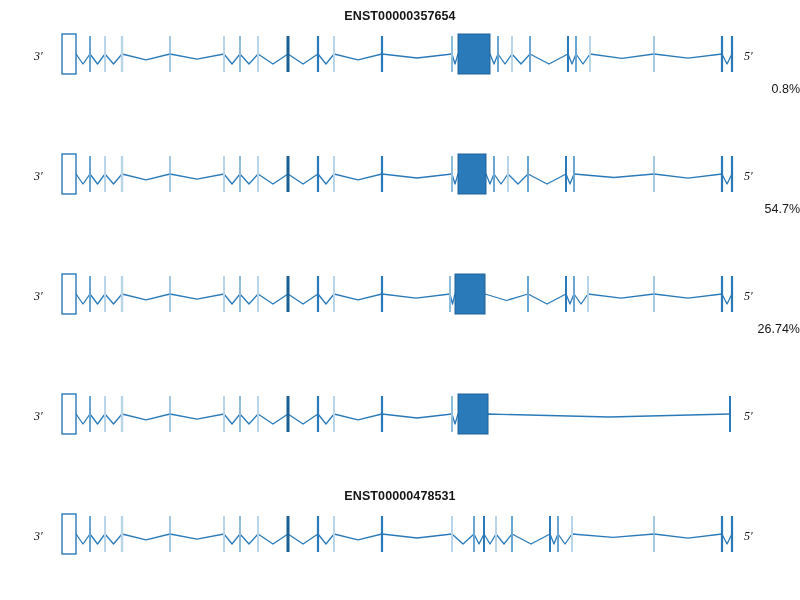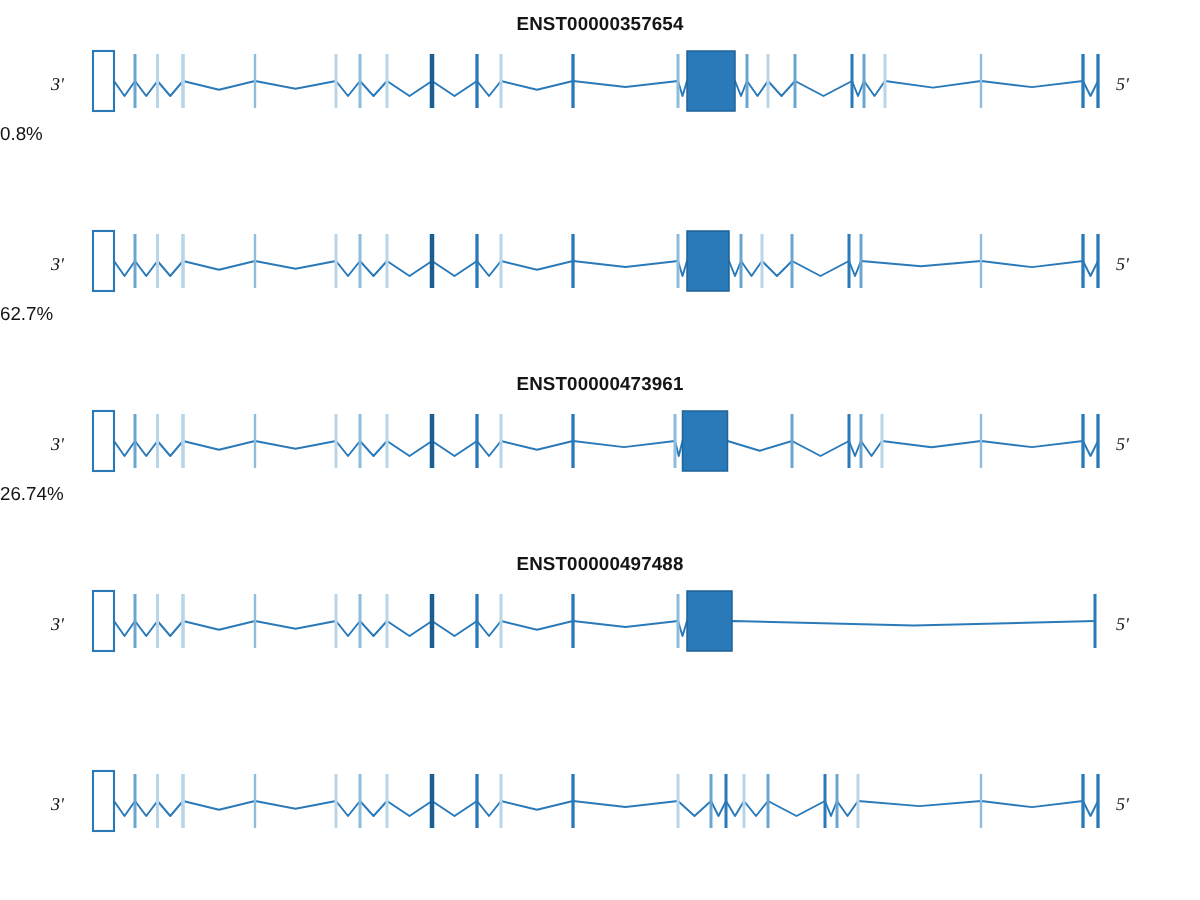--- a/index.html
+++ b/index.html
@@ -34,21 +34,21 @@
     font-size: 12.5px;
     font-weight: 600;
     letter-spacing: 0.1px;
     color: #151515;
   }
   .transcript-pct {
     position: absolute;
     left: 0;
     top: 82px;
     width: 800px;
-    text-align: left;
+    text-align: right;
     font-size: 12.5px;
     font-weight: 400;
     color: #151515;
   }
   .end-label {
     position: absolute;
     top: 49px;
     font-size: 12px;
     font-style: italic;
     font-family: "Liberation Serif", "DejaVu Serif", serif;
@@ -128,24 +128,23 @@
           <rect x="527.00" y="8" width="2" height="36" fill="#6ba6d2"></rect>
           <rect x="565.00" y="8" width="2" height="36" fill="#2a7ab9"></rect>
           <rect x="573.00" y="8" width="2" height="36" fill="#6ba6d2"></rect>
           <rect x="653.20" y="8" width="1.6" height="36" fill="#8dbcdd"></rect>
           <rect x="720.90" y="8" width="2.2" height="36" fill="#2a7ab9"></rect>
           <rect x="730.90" y="8" width="2.2" height="36" fill="#2a7ab9"></rect>
           <rect x="62" y="6" width="14" height="40" fill="#ffffff" stroke="#2a7ab9" stroke-width="1.4"></rect>
           <rect x="458" y="6" width="28" height="40" fill="#2a7ab9" stroke="#1f6399" stroke-width="1"></rect>
         </svg>
       </div>
-      <div class="transcript-pct">62.7%</div>
-    </div>
-    <div class="transcript-row">
-      <div class="transcript-title">ENST00000473961</div>
+      <div class="transcript-pct">54.7%</div>
+    </div>
+    <div class="transcript-row">
       <div class="end-label left">3'</div>
       <div class="end-label right">5'</div>
       <div class="track">
         <svg width="800" height="52" viewBox="0 0 800 52">
           <path d="M 76.0 26 L 83.0 36.0 L 90.0 26 L 97.5 36.0 L 105.0 26 L 113.5 36.0 L 122.0 26 L 146.0 31.8 L 170.0 26 L 197.0 31.2 L 224.0 26 L 232.0 36.0 L 240.0 26 L 249.0 36.0 L 258.0 26 L 273.0 36.0 L 288.0 26 L 303.0 36.0 L 318.0 26 L 326.0 36.0 L 334.0 26 L 358.0 31.8 L 382.0 26 L 416.0 30.1 L 450.0 26 L 452.5 36.0 L 455.0 26 L 470.0 36.0 L 485.0 26 L 506.5 32.5 L 528.0 26 L 547.0 36.0 L 566.0 26 L 570.0 36.0 L 574.0 26 L 581.0 36.0 L 588.0 26 L 621.0 30.2 L 654.0 26 L 688.0 30.1 L 722.0 26 L 727.0 36.0 L 732.0 26" fill="none" stroke="#2a7ab9" stroke-width="1.3" stroke-linejoin="round"></path>
           <rect x="89.00" y="8" width="2" height="36" fill="#6ba6d2"></rect>
           <rect x="104.00" y="8" width="2" height="36" fill="#b9d5ea"></rect>
           <rect x="120.80" y="8" width="2.4" height="36" fill="#b9d5ea"></rect>
           <rect x="169.20" y="8" width="1.6" height="36" fill="#8dbcdd"></rect>
           <rect x="223.00" y="8" width="2" height="36" fill="#b9d5ea"></rect>
@@ -163,21 +162,20 @@
           <rect x="653.20" y="8" width="1.6" height="36" fill="#8dbcdd"></rect>
           <rect x="720.90" y="8" width="2.2" height="36" fill="#2a7ab9"></rect>
           <rect x="730.90" y="8" width="2.2" height="36" fill="#2a7ab9"></rect>
           <rect x="62" y="6" width="14" height="40" fill="#ffffff" stroke="#2a7ab9" stroke-width="1.4"></rect>
           <rect x="455" y="6" width="30" height="40" fill="#2a7ab9" stroke="#1f6399" stroke-width="1"></rect>
         </svg>
       </div>
       <div class="transcript-pct">26.74%</div>
     </div>
     <div class="transcript-row">
-      <div class="transcript-title">ENST00000497488</div>
       <div class="end-label left">3'</div>
       <div class="end-label right">5'</div>
       <div class="track">
         <svg width="800" height="52" viewBox="0 0 800 52">
           <path d="M 76.0 26 L 83.0 36.0 L 90.0 26 L 97.5 36.0 L 105.0 26 L 113.5 36.0 L 122.0 26 L 146.0 31.8 L 170.0 26 L 197.0 31.2 L 224.0 26 L 232.0 36.0 L 240.0 26 L 249.0 36.0 L 258.0 26 L 273.0 36.0 L 288.0 26 L 303.0 36.0 L 318.0 26 L 326.0 36.0 L 334.0 26 L 358.0 31.8 L 382.0 26 L 417.0 30.0 L 452.0 26 L 455.0 36.0 L 458.0 26 L 473.0 36.0 L 488.0 26 L 609.0 29.0 L 730.0 26" fill="none" stroke="#2a7ab9" stroke-width="1.3" stroke-linejoin="round"></path>
           <rect x="89.00" y="8" width="2" height="36" fill="#6ba6d2"></rect>
           <rect x="104.00" y="8" width="2" height="36" fill="#b9d5ea"></rect>
           <rect x="120.80" y="8" width="2.4" height="36" fill="#b9d5ea"></rect>
           <rect x="169.20" y="8" width="1.6" height="36" fill="#8dbcdd"></rect>
           <rect x="223.00" y="8" width="2" height="36" fill="#b9d5ea"></rect>
@@ -188,20 +186,21 @@
           <rect x="333.00" y="8" width="2" height="36" fill="#b9d5ea"></rect>
           <rect x="380.90" y="8" width="2.2" height="36" fill="#2a7ab9"></rect>
           <rect x="451.00" y="8" width="2" height="36" fill="#8dbcdd"></rect>
           <rect x="729.00" y="8" width="2" height="36" fill="#2a7ab9"></rect>
           <rect x="62" y="6" width="14" height="40" fill="#ffffff" stroke="#2a7ab9" stroke-width="1.4"></rect>
           <rect x="458" y="6" width="30" height="40" fill="#2a7ab9" stroke="#1f6399" stroke-width="1"></rect>
         </svg>
       </div>
     </div>
     <div class="transcript-row">
+      <div class="transcript-title">ENST00000478531</div>
       <div class="end-label left">3'</div>
       <div class="end-label right">5'</div>
       <div class="track">
         <svg width="800" height="52" viewBox="0 0 800 52">
           <path d="M 76.0 26 L 83.0 36.0 L 90.0 26 L 97.5 36.0 L 105.0 26 L 113.5 36.0 L 122.0 26 L 146.0 31.8 L 170.0 26 L 197.0 31.2 L 224.0 26 L 232.0 36.0 L 240.0 26 L 249.0 36.0 L 258.0 26 L 273.0 36.0 L 288.0 26 L 303.0 36.0 L 318.0 26 L 326.0 36.0 L 334.0 26 L 358.0 31.8 L 382.0 26 L 417.0 30.0 L 452.0 26 L 463.0 36.0 L 474.0 26 L 479.0 36.0 L 484.0 26 L 490.0 36.0 L 496.0 26 L 504.0 36.0 L 512.0 26 L 531.0 36.0 L 550.0 26 L 554.0 36.0 L 558.0 26 L 565.0 36.0 L 572.0 26 L 613.0 29.4 L 654.0 26 L 688.0 30.1 L 722.0 26 L 727.0 36.0 L 732.0 26" fill="none" stroke="#2a7ab9" stroke-width="1.3" stroke-linejoin="round"></path>
           <rect x="89.00" y="8" width="2" height="36" fill="#6ba6d2"></rect>
           <rect x="104.00" y="8" width="2" height="36" fill="#b9d5ea"></rect>
           <rect x="120.80" y="8" width="2.4" height="36" fill="#b9d5ea"></rect>
           <rect x="169.20" y="8" width="1.6" height="36" fill="#8dbcdd"></rect>
           <rect x="223.00" y="8" width="2" height="36" fill="#b9d5ea"></rect>

